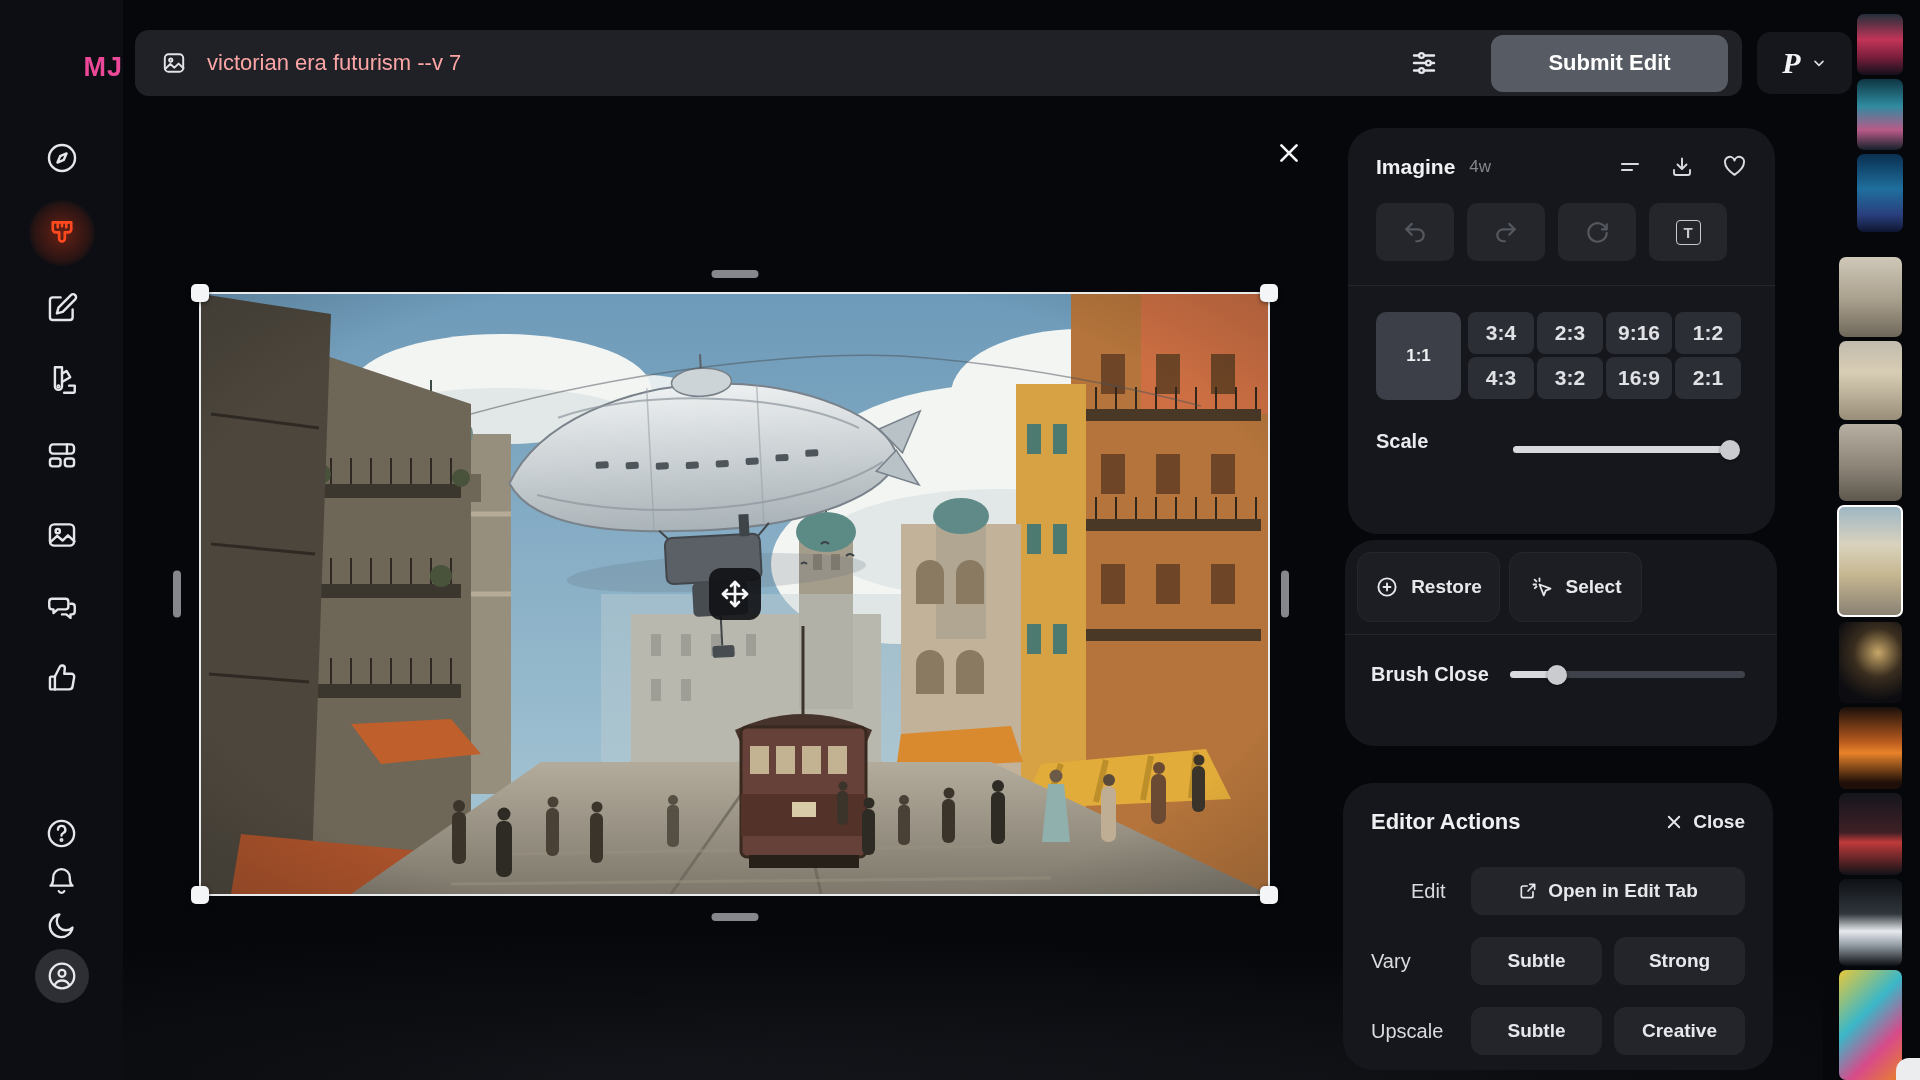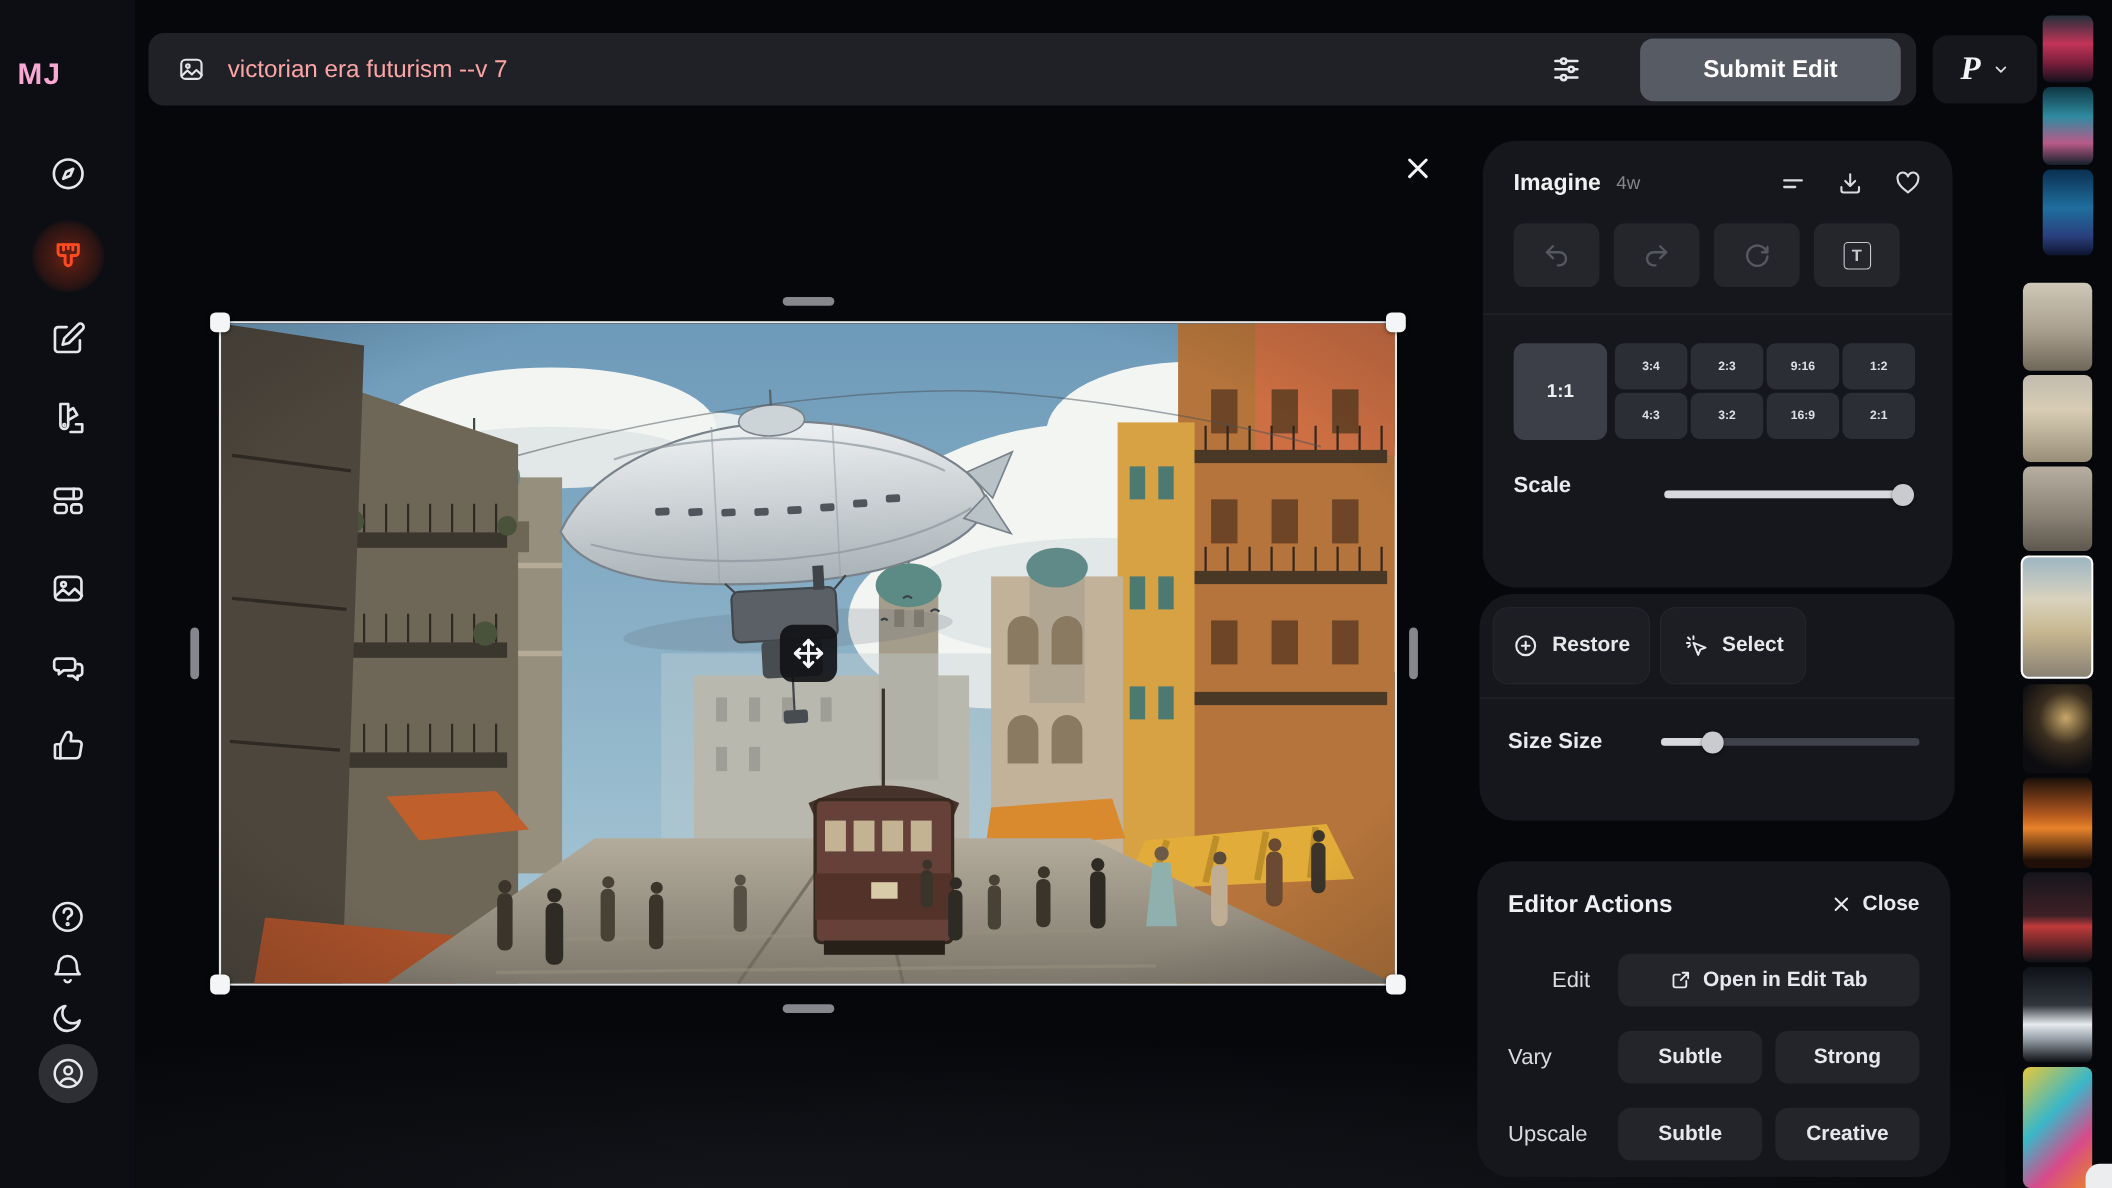--- a/index.html
+++ b/index.html
@@ -2,22 +2,22 @@
 <html><head>
 <meta charset="utf-8">
 <style>
   html,body{margin:0;padding:0;background:#06070a;}
   body{width:1920px;height:1080px;overflow:hidden;position:relative;
        font-family:"Liberation Sans",sans-serif;color:#e9eaec;}
   svg{display:block;}
 
   
   .sidebar{position:absolute;left:0;top:0;width:123px;height:1080px;background:#0c0e13;}
-  .logo{position:absolute;left:0;width:123px;text-align:left;top:52px;
-        font-size:27px;font-weight:700;letter-spacing:1px;color:#f9a8d4;margin-left:16px;}
+  .logo{position:absolute;left:0;width:123px;text-align:right;top:52px;
+        font-size:27px;font-weight:700;letter-spacing:1px;color:#ec4899;}
   .side-ic{position:absolute;left:50%;transform:translateX(-50%);width:40px;height:40px;
            display:flex;align-items:center;justify-content:center;color:#e4e6e9;cursor:pointer;}
   .glow{position:absolute;left:50%;transform:translateX(-50%);top:200px;width:66px;height:66px;
         border-radius:50%;background:radial-gradient(circle,rgba(255,64,22,.38),rgba(255,64,22,.12) 60%,transparent 75%);
         display:flex;align-items:center;justify-content:center;}
   .glow .side-ic{position:static;transform:none;color:#ff4a1f;}
   .avatar-bg{position:absolute;left:50%;transform:translateX(-50%);top:949px;width:54px;height:54px;
              border-radius:50%;background:#2d2f35;display:flex;align-items:center;justify-content:center;color:#e8e9ec;cursor:pointer;}
 
   
@@ -60,21 +60,21 @@
             display:flex;align-items:center;justify-content:center;color:#55585f;}
   .hist-btn.lit{color:#c7c9cf;}
   .tglyph{display:flex;align-items:center;justify-content:center;width:23px;height:23px;
           border:1.8px solid currentColor;border-radius:4px;font-size:15px;font-weight:700;}
   .im-div{border-top:1px solid #24262b;margin:24px -28px 0;}
   .aspect-row{display:flex;gap:4px;margin-top:26px;}
   .ar-one{width:85px;height:88px;border-radius:10px;background:#3c3f47;border:none;cursor:pointer;
           color:#eef0f2;font-size:17px;font-weight:600;font-family:inherit;}
   .ar-grid{display:grid;grid-template-columns:repeat(4,66px);grid-auto-rows:42px;gap:3px;margin-left:3px;}
   .ar-btn{border-radius:8px;background:#2c2e36;border:none;cursor:pointer;color:#dfe1e5;
-          font-size:11px;font-weight:600;font-family:inherit;}
+          font-size:21px;font-weight:600;font-family:inherit;}
   .scale-row{display:flex;align-items:flex-end;margin-top:30px;}
   .lab{font-size:20px;font-weight:600;color:#e9eaed;}
   .slider{position:relative;height:7px;border-radius:4px;background:#3f424a;cursor:pointer;}
   .slider .fill{position:absolute;left:0;top:0;bottom:0;border-radius:4px;background:#d8d9dc;}
   .slider .knob{position:absolute;top:50%;transform:translate(-50%,-50%);width:20px;height:20px;border-radius:50%;
                 background:#c9cbce;box-shadow:0 1px 3px rgba(0,0,0,.5);}
   .scale-slider{width:224px;margin-left:auto;margin-right:10px;}
 
   .card-tools{left:1345px;top:540px;width:432px;height:206px;padding:12px;}
   .tool-row{display:flex;gap:9px;}
@@ -613,21 +613,21 @@
     <button class="tool-btn tool-dim tool-select">
       <svg width="24" height="24" viewBox="0 0 24 24" fill="none" stroke="currentColor" stroke-width="1.8" stroke-linecap="round" stroke-linejoin="round">
           <path d="M9.5 9.5l11 4.2-4.8 1.9-1.9 4.8z"></path>
           <path d="M4.6 4.6l1.8 1.8M3.5 9.5h2.5M9.5 3.5V6M4.8 13.2l1.7-1.7"></path>
         </svg>
       <span>Select</span>
     </button>
   </div>
   <div class="tools-div"></div>
   <div class="brush-row">
-    <span class="lab">Size Size</span>
+    <span class="lab">Brush Close</span>
     <div class="slider brush-slider">
       <div class="fill" style="width:20%;"></div>
       <div class="knob" style="left:20%;"></div>
     </div>
   </div>
 </div>
 
 <div class="card card-actions">
   <div class="ea-head">
     <span class="ea-title">Editor Actions</span>

